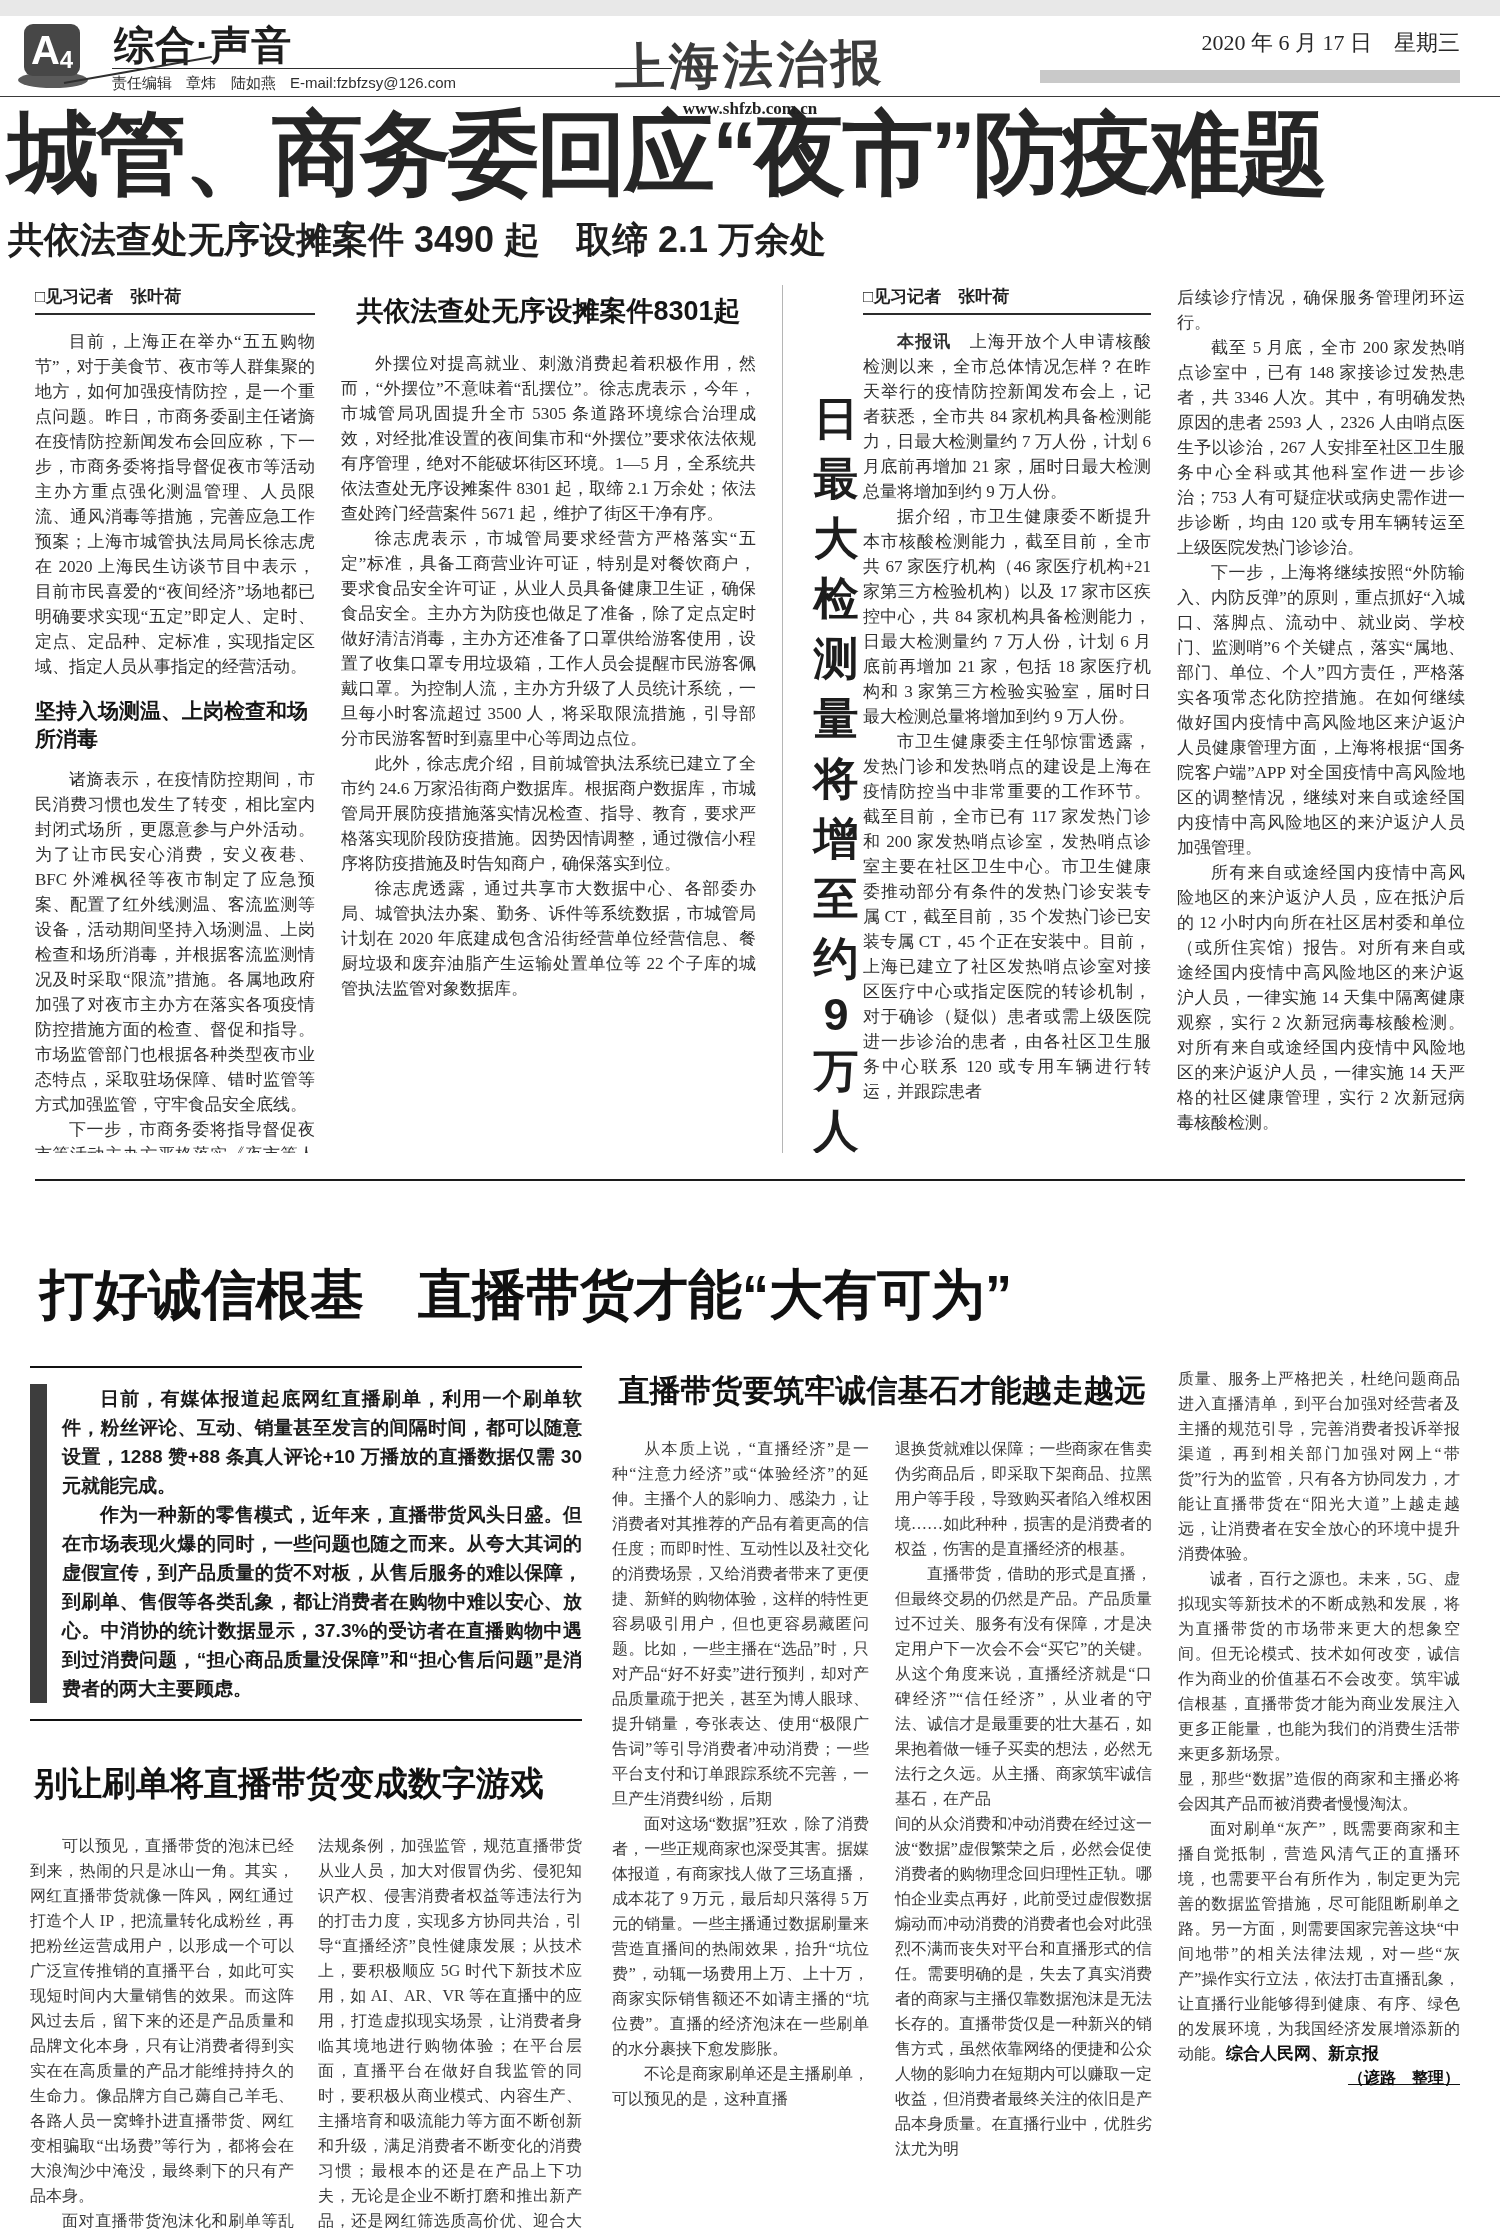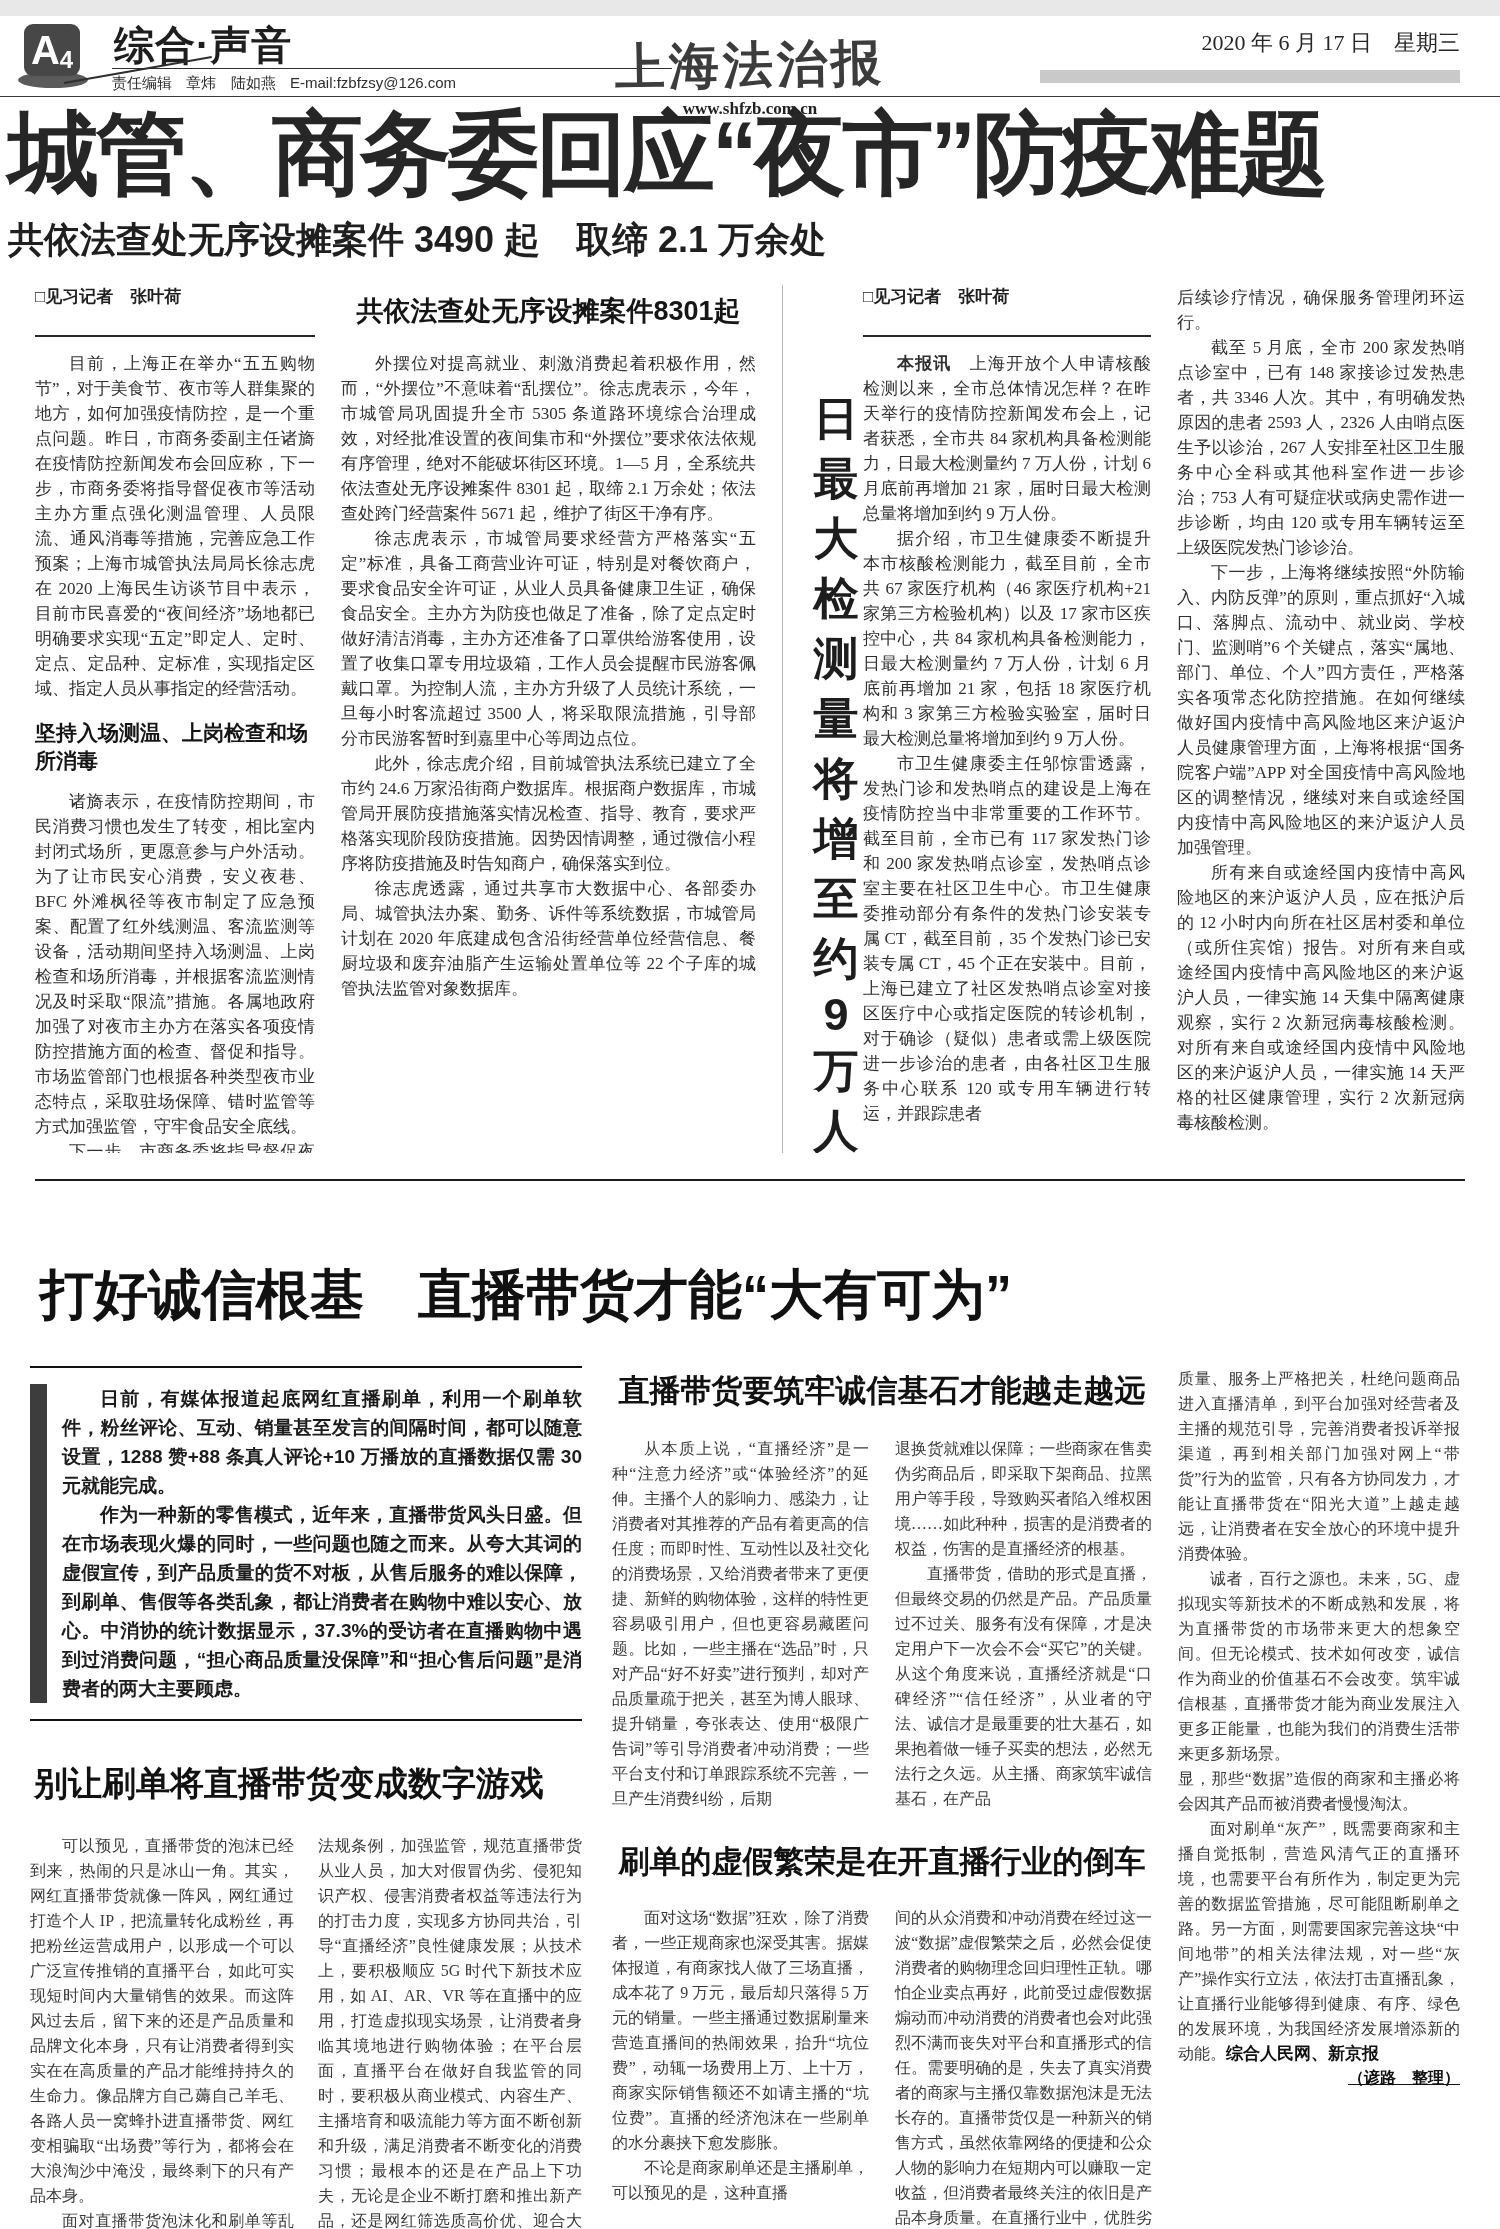--- a/index.html
+++ b/index.html
@@ -34,21 +34,21 @@
   .top-cols{display:flex;gap:26px;padding:14px 35px 0 35px;height:868px;overflow:hidden;}
   .colA1{flex:0 0 280px;}
   .colA2{flex:0 0 415px;}
   .vrule{flex:0 0 0px;border-left:1px solid #b5b5b5;}
   .artB{flex:1 1 auto;display:flex;flex-direction:row;}
   .artB-headline{font-family:"Liberation Sans",sans-serif;font-weight:900;font-size:45px;color:#1d1d1d;
                  text-align:center;margin:104px 0 24px 0;letter-spacing:0;}
   .artB-cols{display:flex;gap:26px;}
   .artB-cols>div{flex:1 1 0;}
   .byline{font-family:"Liberation Sans",sans-serif;font-weight:bold;font-size:17px;color:#1f1f1f;
-          padding-bottom:27px;border-bottom:2px solid #2b2b2b;margin-bottom:14px;}
+          padding-bottom:5px;border-bottom:2px solid #2b2b2b;margin-bottom:14px;}
   p.t{margin:0;text-align:justify;text-indent:2em;font-size:17px;line-height:25px;color:#303030;}
   p.t strong{font-family:"Liberation Sans",sans-serif;}
   .subhead1{font-family:"Liberation Sans",sans-serif;font-weight:900;font-size:21px;color:#151515;margin:18px 0 14px 0;}
   .subhead2{font-family:"Liberation Sans",sans-serif;font-weight:900;font-size:27px;color:#151515;
             text-align:center;margin:8px 0 22px 0;}
   
   .mid-rule{margin:26px 35px 0 35px;border-top:2px solid #1c1c1c;}
   .big-head2{font-family:"Liberation Sans",sans-serif;font-weight:900;font-size:54px;color:#111;
              padding:78px 0 0 40px;letter-spacing:0px;white-space:nowrap;}
   
@@ -178,21 +178,20 @@
         <div class="headA">直播带货要筑牢诚信基石才能越走越远</div>
         <div class="botR-cols">
           <div>
             <p class="k">从本质上说，“直播经济”是一种“注意力经济”或“体验经济”的延伸。主播个人的影响力、感染力，让消费者对其推荐的产品有着更高的信任度；而即时性、互动性以及社交化的消费场景，又给消费者带来了更便捷、新鲜的购物体验，这样的特性更容易吸引用户，但也更容易藏匿问题。比如，一些主播在“选品”时，只对产品“好不好卖”进行预判，却对产品质量疏于把关，甚至为博人眼球、提升销量，夸张表达、使用“极限广告词”等引导消费者冲动消费；一些平台支付和订单跟踪系统不完善，一旦产生消费纠纷，后期</p>
           </div>
           <div>
             <p class="k" style="text-indent:0;">退换货就难以保障；一些商家在售卖伪劣商品后，即采取下架商品、拉黑用户等手段，导致购买者陷入维权困境……如此种种，损害的是消费者的权益，伤害的是直播经济的根基。</p>
             <p class="k">直播带货，借助的形式是直播，但最终交易的仍然是产品。产品质量过不过关、服务有没有保障，才是决定用户下一次会不会“买它”的关键。从这个角度来说，直播经济就是“口碑经济”“信任经济”，从业者的守法、诚信才是最重要的壮大基石，如果抱着做一锤子买卖的想法，必然无法行之久远。从主播、商家筑牢诚信基石，在产品</p>
           </div>
         </div>
-        <div class="headC">刷单的虚假繁荣是在开直播行业的倒车</div>
         <div class="botR-cols">
           <div>
             <p class="k">面对这场“数据”狂欢，除了消费者，一些正规商家也深受其害。据媒体报道，有商家找人做了三场直播，成本花了 9 万元，最后却只落得 5 万元的销量。一些主播通过数据刷量来营造直播间的热闹效果，抬升“坑位费”，动辄一场费用上万、上十万，商家实际销售额还不如请主播的“坑位费”。直播的经济泡沫在一些刷单的水分裹挟下愈发膨胀。</p>
             <p class="k">不论是商家刷单还是主播刷单，可以预见的是，这种直播</p>
           </div>
           <div>
             <p class="k" style="text-indent:0;">间的从众消费和冲动消费在经过这一波“数据”虚假繁荣之后，必然会促使消费者的购物理念回归理性正轨。哪怕企业卖点再好，此前受过虚假数据煽动而冲动消费的消费者也会对此强烈不满而丧失对平台和直播形式的信任。需要明确的是，失去了真实消费者的商家与主播仅靠数据泡沫是无法长存的。直播带货仅是一种新兴的销售方式，虽然依靠网络的便捷和公众人物的影响力在短期内可以赚取一定收益，但消费者最终关注的依旧是产品本身质量。在直播行业中，优胜劣汰尤为明</p>
           </div>
         </div>
       </div>

